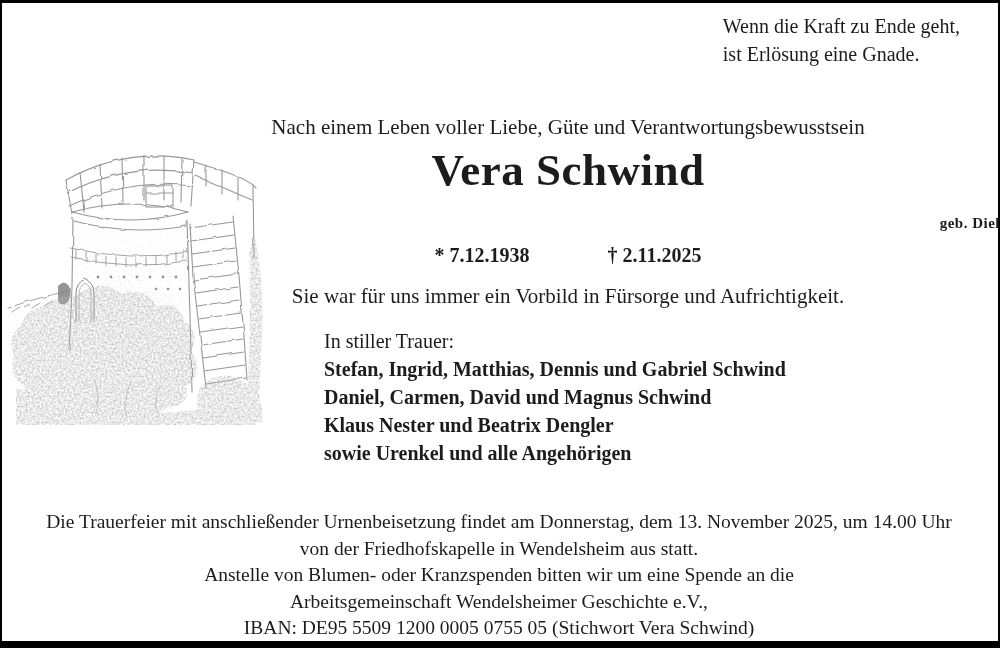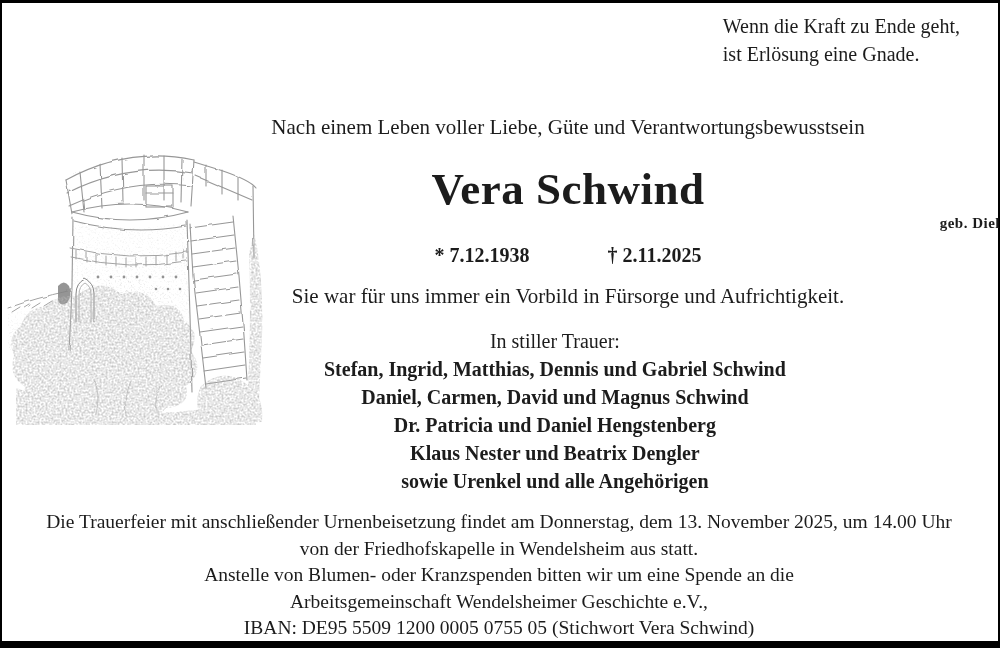--- a/index.html
+++ b/index.html
@@ -15,38 +15,38 @@
   }
   .epigraph{
     position:absolute;top:13px;right:40px;
     font-size:20px;line-height:27.5px;
   }
   .intro{
     position:absolute;top:85px;left:136px;width:864px;text-align:center;
     font-size:21px;line-height:28px;margin-top:28px;
   }
   .name{
-    position:absolute;top:163px;left:136px;width:864px;text-align:center;
+    position:absolute;top:144px;left:136px;width:864px;text-align:center;
     font-size:45px;line-height:52px;font-weight:bold;margin:0;letter-spacing:.5px;
   }
   .maiden{
     position:absolute;top:215px;left:136px;width:864px;text-align:right;
     font-size:15px;font-weight:bold;letter-spacing:.5px;
   }
   .dates{
     position:absolute;top:244px;left:136px;width:864px;text-align:center;
     font-size:20px;font-weight:bold;
   }
   .dates span{margin:0 39px}
   .tribute{
     position:absolute;top:284px;left:136px;width:864px;text-align:center;
     font-size:21px;
   }
   .mourning{
-    position:absolute;top:327px;left:324px;font-size:20px;line-height:28px;text-align:center;
+    position:absolute;top:327px;left:324px;font-size:20px;line-height:28px;
   }
   .mourning .mline{font-weight:bold}
   .footer{
     position:absolute;top:509px;left:2px;width:994px;text-align:center;
     font-size:19.5px;line-height:26.5px;
   }
   .sketch{position:absolute;left:6px;top:136px;width:260px;height:292px;opacity:.92}
 </style>
 </head>
 <body>
@@ -198,21 +198,20 @@
 <div class="dates">
   <span>* 7.12.1938</span><span>† 2.11.2025</span>
 </div>
 
 <div class="tribute">Sie war für uns immer ein Vorbild in Fürsorge und Aufrichtigkeit.</div>
 
 <div class="mourning">
   <div class="label">In stiller Trauer:</div>
   <div class="mline">Stefan, Ingrid, Matthias, Dennis und Gabriel Schwind</div>
   <div class="mline">Daniel, Carmen, David und Magnus Schwind</div>
-  <div class="mline">Dr. Patricia und Daniel Hengstenberg</div>
   <div class="mline">Klaus Nester und Beatrix Dengler</div>
   <div class="mline">sowie Urenkel und alle Angehörigen</div>
 </div>
 
 <div class="footer">
   <div>Die Trauerfeier mit anschließender Urnenbeisetzung findet am Donnerstag, dem 13. November 2025, um 14.00 Uhr</div>
   <div>von der Friedhofskapelle in Wendelsheim aus statt.</div>
   <div>Anstelle von Blumen- oder Kranzspenden bitten wir um eine Spende an die</div>
   <div>Arbeitsgemeinschaft Wendelsheimer Geschichte e.V.,</div>
   <div>IBAN: DE95 5509 1200 0005 0755 05 (Stichwort Vera Schwind)</div>

